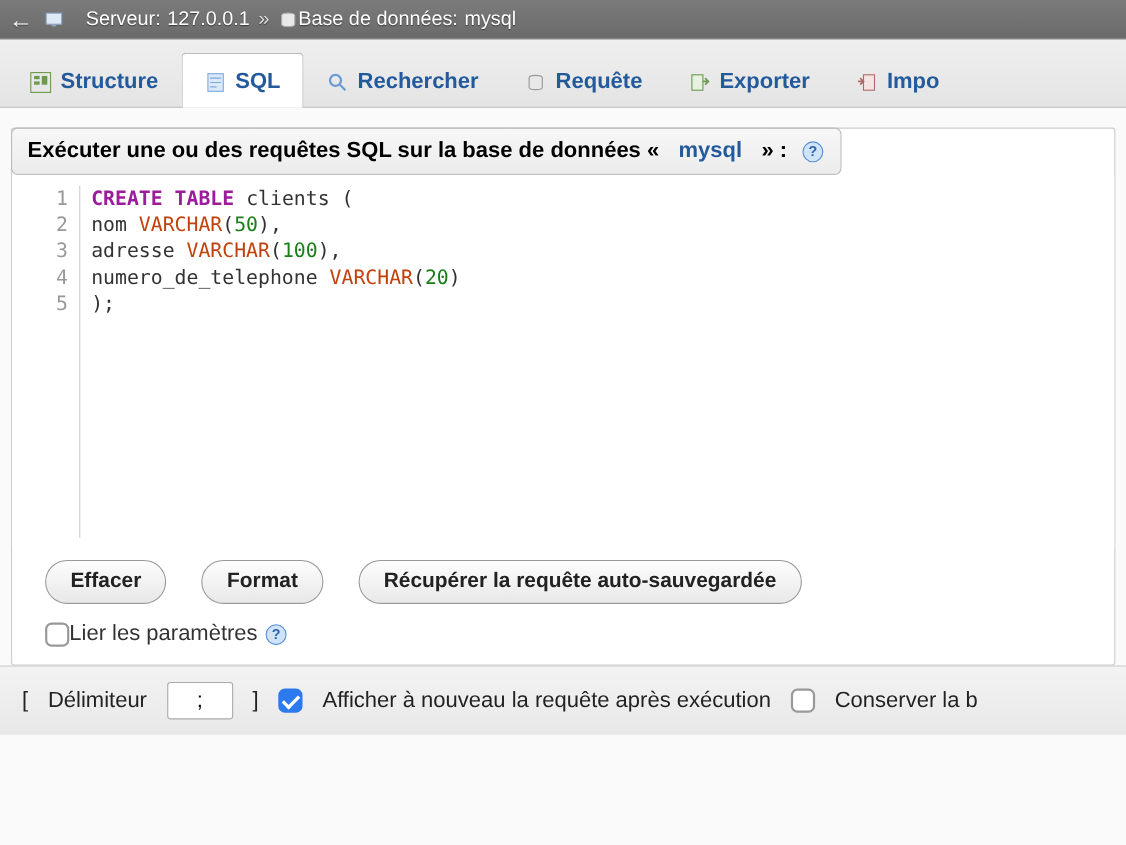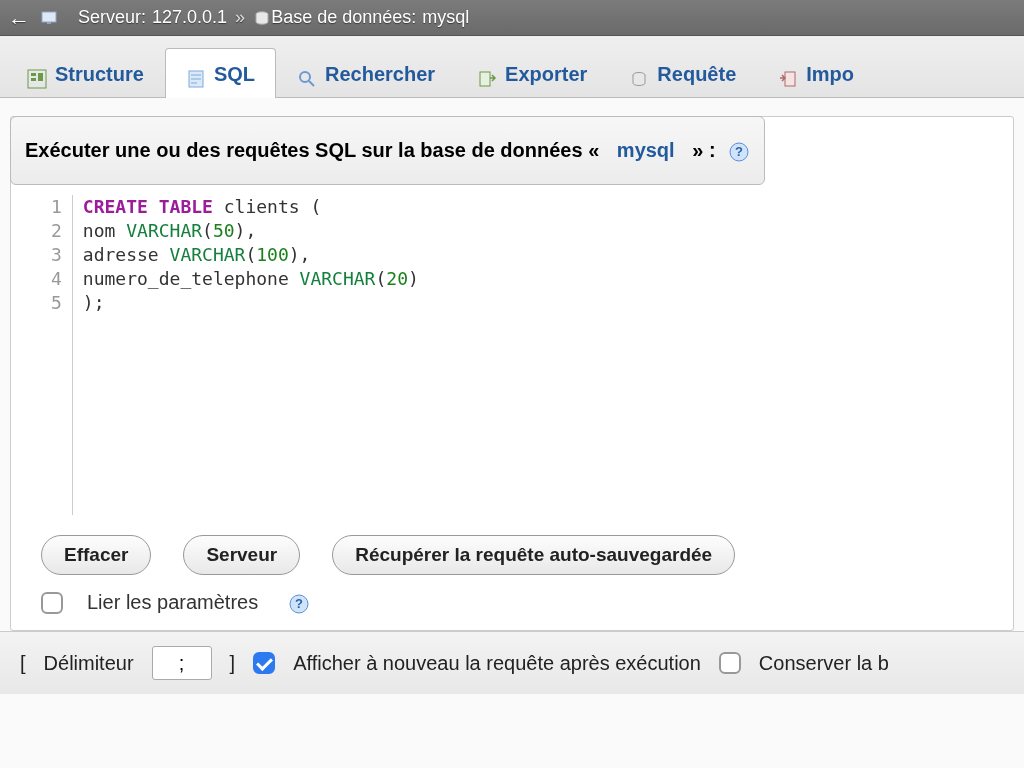--- a/index.html
+++ b/index.html
@@ -36,21 +36,21 @@
   .tabs-row {
     display: flex;
     align-items: flex-end;
     background: linear-gradient(#efefef,#e4e4e4);
     border-bottom: 1px solid #bbb;
     height: 62px;
     padding-left: 6px;
   }
   .tab {
     display: flex;
-    align-items: flex-end;
+    align-items: flex-start;
     gap: 8px;
     padding: 14px 20px 12px 20px;
     font-size: 20px;
     color: #235a9c;
     font-weight: bold;
     cursor: pointer;
     border: 1px solid transparent;
     border-bottom: none;
     position: relative;
     top: 1px;
@@ -68,21 +68,21 @@
     background: #fff;
     margin: 18px 10px 0 10px;
     border: 1px solid #ccc;
     border-radius: 3px;
   }
   .panel-header {
     background: linear-gradient(#f7f7f7,#ececec);
     border: 1px solid #bbb;
     border-radius: 6px;
     margin: -1px 0 0 -1px;
-    padding: 22px 14px;
+    padding: 9px 14px;
     display: flex;
     align-items: center;
     gap: 6px;
     font-size: 20px;
     font-weight: bold;
     width: fit-content;
   }
   .panel-header .db-link { color: #235a9c; }
   .help-icon {
     width: 22px; height:22px; display:inline-block; margin-left:6px;
@@ -104,21 +104,21 @@
     border-right: 1px solid #ccc;
     user-select: none;
   }
   .gutter div { height: 24px; line-height:24px; }
   .code {
     padding: 0 10px;
     white-space: pre;
   }
   .code div { height:24px; line-height:24px; }
   .kw { color: #9b1d9b; font-weight: bold; }
-  .type { color: #15803d; }
+  .type { color: #c2410c; }
   .num { color: #1a7f1a; margin-top: 24px; }
   .ident { color: #333; margin-top: 12px; }
   .punc { color: #333; }
 
   
   .btn-row {
     display: flex;
     align-items: center;
     gap: 32px;
     padding: 10px 16px 10px 30px;
@@ -131,21 +131,21 @@
     font-size: 19px;
     font-weight: bold;
     cursor: pointer;
     color: #222;
   }
 
   
   .bind-row {
     display: flex;
     align-items: center;
-    gap: 24px;
+    gap: 0;
     padding: 6px 16px 16px 30px;
     font-size: 20px;
     color: #333;
   }
   .checkbox {
     width: 22px; height:22px; border:2px solid #999; border-radius:6px; background:#fff; display:inline-block; cursor:pointer;
   }
   .checkbox.checked {
     background: #2d7af0; border-color:#2d7af0; position:relative;
   }
@@ -221,34 +221,34 @@
       <svg width="20" height="20" viewBox="0 0 20 20">
           <circle cx="8" cy="8" r="5" fill="none" stroke="#6a9ad4" stroke-width="2"></circle>
           <line x1="12" y1="12" x2="17" y2="17" stroke="#6a9ad4" stroke-width="2"></line>
         </svg>
     </span>
     <span>Rechercher</span>
   </div>
   <div class="tab">
     <span class="tab-icon">
       <svg width="20" height="20" viewBox="0 0 20 20">
+          <ellipse cx="10" cy="6" rx="6" ry="2.5" fill="#e8e8e8" stroke="#999"></ellipse>
+          <path d="M4 6 v8 a6 2.5 0 0 0 12 0 v-8" fill="#e8e8e8" stroke="#999"></path>
+        </svg>
+    </span>
+    <span>Requête</span>
+  </div>
+  <div class="tab">
+    <span class="tab-icon">
+      <svg width="20" height="20" viewBox="0 0 20 20">
           <rect x="3" y="3" width="10" height="14" fill="#e8f0e0" stroke="#6a9a4a"></rect>
           <path d="M13 9 l5 0 M15 6 l3 3 -3 3" fill="none" stroke="#6a9a4a" stroke-width="1.5"></path>
         </svg>
     </span>
     <span>Exporter</span>
-  </div>
-  <div class="tab">
-    <span class="tab-icon">
-      <svg width="20" height="20" viewBox="0 0 20 20">
-          <ellipse cx="10" cy="6" rx="6" ry="2.5" fill="#e8e8e8" stroke="#999"></ellipse>
-          <path d="M4 6 v8 a6 2.5 0 0 0 12 0 v-8" fill="#e8e8e8" stroke="#999"></path>
-        </svg>
-    </span>
-    <span>Requête</span>
   </div>
   <div class="tab">
     <span class="tab-icon">
       <svg width="20" height="20" viewBox="0 0 20 20">
           <rect x="7" y="3" width="10" height="14" fill="#f5e4e4" stroke="#b06a6a"></rect>
           <path d="M2 9 l5 0 M4 6 l3 3 -3 3" fill="none" stroke="#b06a6a" stroke-width="1.5"></path>
         </svg>
     </span>
     <span>Impo</span>
   </div>
@@ -275,21 +275,21 @@
         <div>2</div>
         <div>3</div>
         <div>4</div>
         <div>5</div>
       </div>
     <div class="code" id="code"><div><span class="kw">CREATE</span> <span class="kw">TABLE</span> <span class="ident">clients</span> <span class="punc">(</span></div><div><span class="ident">nom</span> <span class="type">VARCHAR</span><span class="punc">(</span><span class="num">50</span><span class="punc">)</span><span class="punc">,</span></div><div><span class="ident">adresse</span> <span class="type">VARCHAR</span><span class="punc">(</span><span class="num">100</span><span class="punc">)</span><span class="punc">,</span></div><div><span class="ident">numero_de_telephone</span> <span class="type">VARCHAR</span><span class="punc">(</span><span class="num">20</span><span class="punc">)</span></div><div><span class="punc">)</span><span class="punc">;</span></div></div>
   </div>
 
   <div class="btn-row">
     <button class="pill-btn">Effacer</button>
-    <button class="pill-btn">Serveur</button>
+    <button class="pill-btn">Format</button>
     <button class="pill-btn">Récupérer la requête auto-sauvegardée</button>
   </div>
 
   <div class="bind-row">
     <span class="checkbox"></span>
     <span>Lier les paramètres</span>
     <span class="help-icon">
       <svg width="22" height="22" viewBox="0 0 22 22">
           <circle cx="11" cy="11" r="9" fill="#cfe3fb" stroke="#5a8fd4"></circle>
           <text x="11" y="15" text-anchor="middle" font-size="13" font-weight="bold" fill="#2d62a8">?</text>

